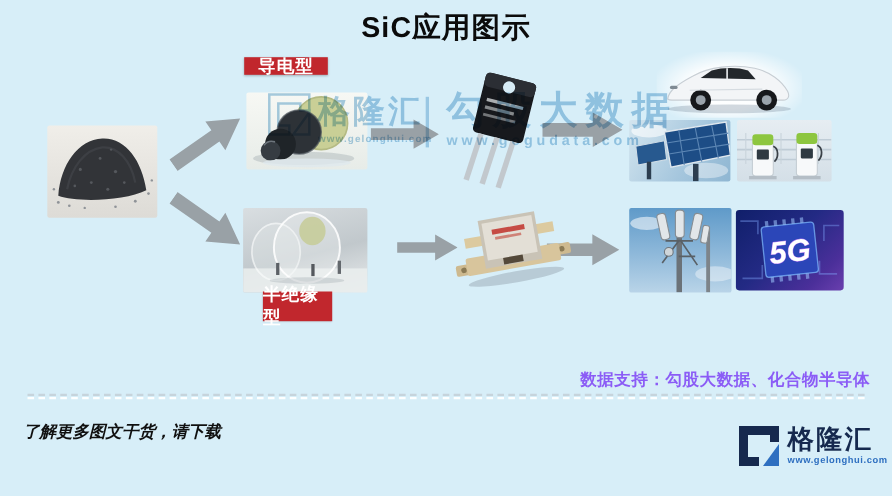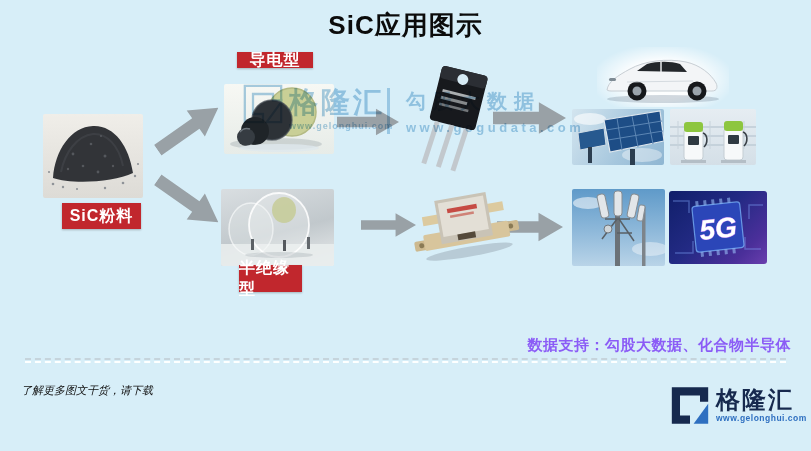--- a/index.html
+++ b/index.html
@@ -13,21 +13,21 @@
     text-align:center; font-size:26px; font-weight:bold; color:#0b0b0b;
     letter-spacing:1px;
   }
   .redlabel {
     position:absolute; background:#c1272d; color:#ffffff;
     font-weight:bold; font-size:16px; display:flex;
     align-items:center; justify-content:center;
     box-shadow:0 1px 2px rgba(0,0,0,.25); letter-spacing:1px;
   }
   .lbl-powder { left:62px; top:203px; width:79px; height:26px; }
-  .lbl-cond   { left:237px; top:52px; width:76px; height:16px; }
+  .lbl-cond   { left:222px; top:52px; width:76px; height:16px; }
   .lbl-semi   { left:239px; top:265px; width:63px; height:27px; }
 
   .photo { position:absolute; overflow:hidden; border-radius:2px; }
   .powder { left:43px;  top:114px; width:100px; height:84px;
             background:linear-gradient(180deg,#f0eee9 0%,#dddbd6 100%); }
   .cond   { left:224px; top:84px;  width:110px; height:70px;
             background:linear-gradient(180deg,#f7f8f4 0%,#e7ece8 100%); }
   .semi   { left:221px; top:189px; width:113px; height:77px;
             background:linear-gradient(165deg,#d9dee1 0%,#c1c8cc 55%,#e9eced 100%); }
   .car    { left:597px; top:47px;  width:132px; height:60px;
@@ -55,31 +55,31 @@
   .a-rf    { left:497px; top:211px; width:66px; height:32px; }
 
   .wm { position:absolute; mix-blend-mode:multiply; color:#aacfe6; z-index:5; }
   .wm1 { left:243px; top:84px; display:flex; align-items:flex-start; }
   .wm1 .wm-txt { margin-left:6px; }
   .wm-name1 { font-size:29px; font-weight:bold; letter-spacing:3px; line-height:36px; }
   .wm-url1  { font-size:9px;  font-weight:bold; letter-spacing:1px; margin-top:1px; }
   .wm-divider { left:387px; top:88px; width:3px; height:46px; background:#b5d6ea;
                 position:absolute; mix-blend-mode:multiply; z-index:5; }
   .wm2 { left:406px; top:84px; }
-  .wm-name2 { font-size:20px; font-weight:bold; letter-spacing:7px; line-height:34px; }
+  .wm-name2 { font-size:35px; font-weight:bold; letter-spacing:7px; line-height:34px; }
   .wm-url2  { font-size:13px; font-weight:bold; letter-spacing:3.5px; margin-top:2px; }
 
   .support { position:absolute; right:20px; top:336px; font-size:15px;
              font-weight:bold; color:#8b5cf6; letter-spacing:.5px; }
   .dash1 { position:absolute; left:25px; width:761px; top:358px;
            border-top:2px dashed #c6d4dc; }
   .dash2 { position:absolute; left:25px; width:761px; top:361px;
            border-top:2px dashed rgba(255,255,255,.95); }
-  .promo1 { position:absolute; left:21px; top:383px; font-size:11px;
-            font-weight:normal; font-style:italic; color:#101010; }
+  .promo1 { position:absolute; left:21px; top:383px; font-size:15px;
+            font-weight:bold; font-style:italic; color:#101010; }
   .promo2 { position:absolute; left:17px; top:403px; font-size:21px;
             font-weight:bold; font-style:italic; color:#0b0b0b; letter-spacing:1px; }
   .brand { position:absolute; left:670px; top:387px; display:flex; align-items:flex-start; }
   .brand-txt { margin-left:6px; }
   .brand-name { font-size:24px; font-weight:bold; color:#16294e; letter-spacing:2px; line-height:26px; }
   .brand-url  { font-size:8.5px; font-weight:bold; color:#2e6fc0; letter-spacing:.5px; margin-top:0; }
 </style>
 </head>
 <body>
 
@@ -106,21 +106,20 @@
           <circle cx="20" cy="73" r="1.2"></circle>
           <circle cx="34" cy="75" r="1.1"></circle>
         <circle cx="62" cy="74" r="1.2"></circle>
           <circle cx="80" cy="69" r="1.3"></circle>
           <circle cx="92" cy="62" r="1.2"></circle>
         <circle cx="95" cy="50" r="1.1"></circle>
           <circle cx="6" cy="58" r="1.1"></circle>
       </g>
     </svg>
   </div>
-  <div class="redlabel lbl-powder">SiC粉料</div>
 
   <div class="redlabel lbl-cond">导电型</div>
   <div class="photo cond">
     <svg width="110" height="70" viewBox="0 0 110 70">
       <ellipse cx="52" cy="60" rx="46" ry="6" fill="rgba(70,90,105,.18)"></ellipse>
       <circle cx="68" cy="28" r="24" fill="#c9cf96" stroke="#b4ba83" stroke-width="1.5"></circle>
       <circle cx="48" cy="36" r="20" fill="#2d3237"></circle>
       <circle cx="48" cy="36" r="20" fill="none" stroke="#4a5158" stroke-width="1.5" opacity=".7"></circle>
       <circle cx="31" cy="47" r="14" fill="#1f2428"></circle>
       <circle cx="22" cy="53" r="9" fill="#363c42"></circle>

